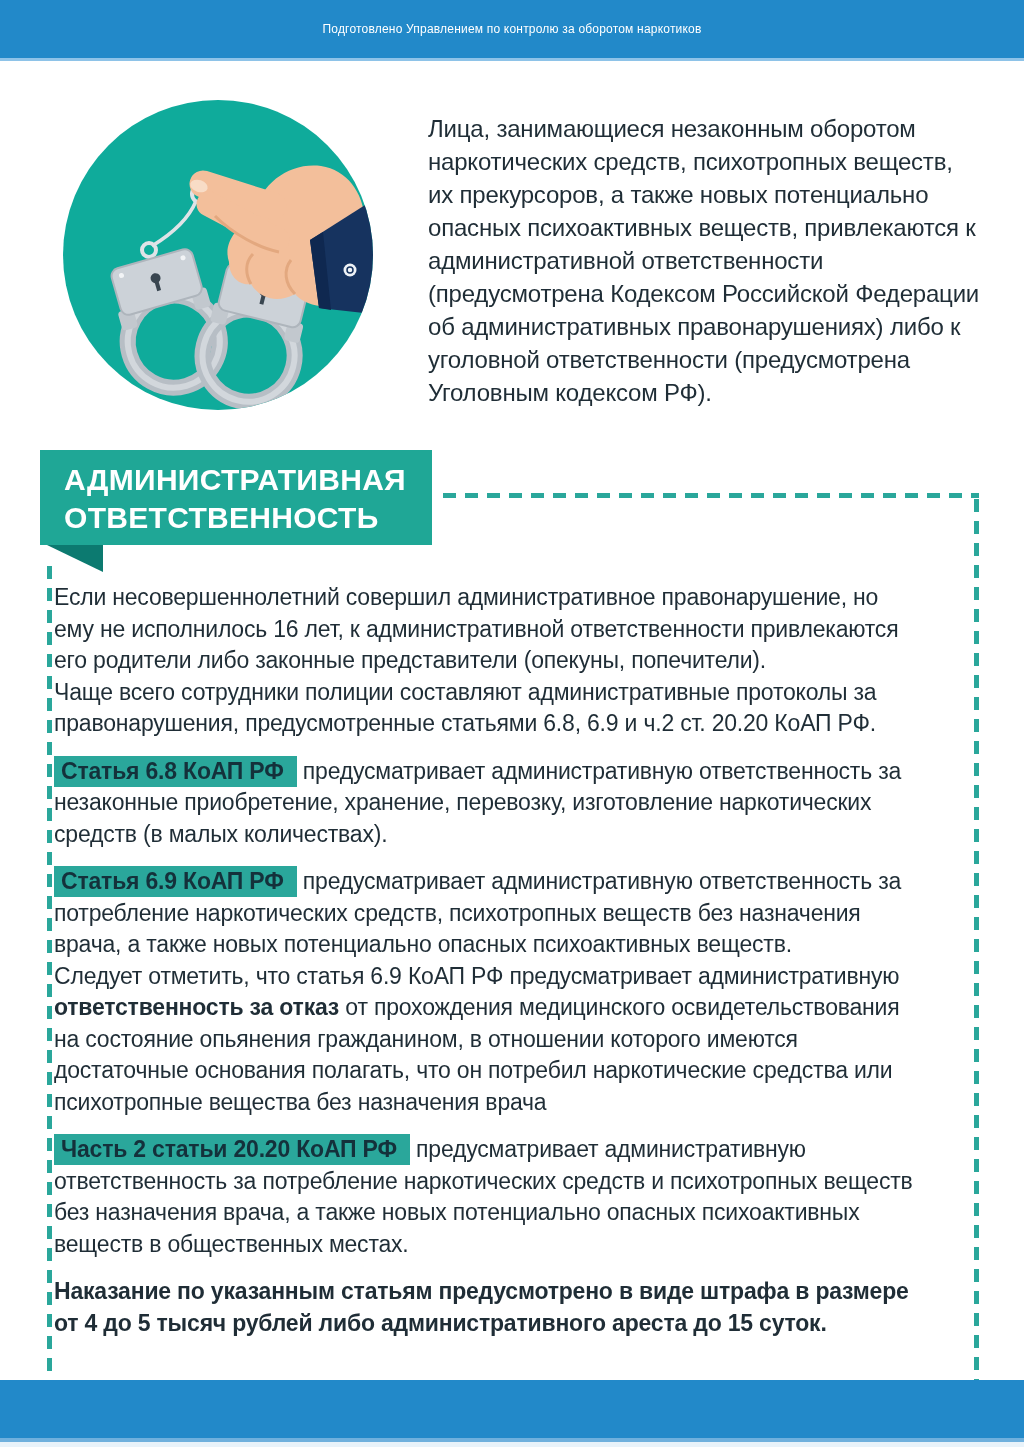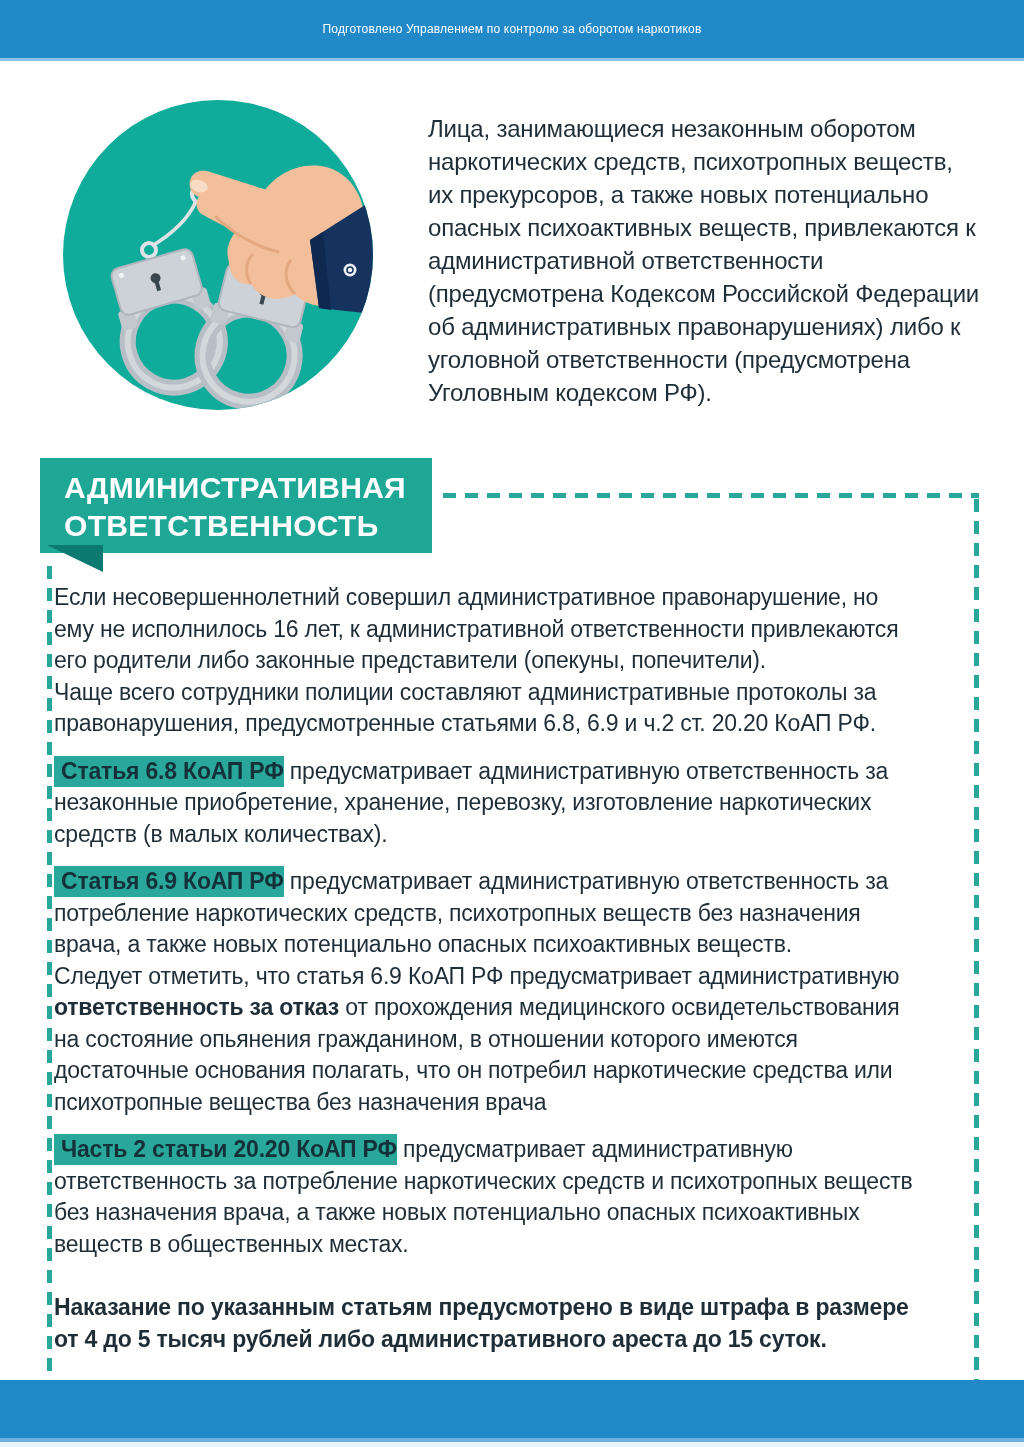--- a/index.html
+++ b/index.html
@@ -27,21 +27,21 @@
   .intro {
     position:absolute; left:428px; top:112px; width:552px;
     font-size:24px; line-height:33px; color:#1f2d36; letter-spacing:-.2px;
   }
 
   
   .ribbon {
     position:absolute; left:40px; top:450px; width:392px; height:95px;
     background:#1fa796; color:#ffffff; box-sizing:border-box;
     padding:11px 0 0 24px; font-size:30px; font-weight:bold;
-    line-height:38px; letter-spacing:.3px;margin-top:8px;
+    line-height:38px; letter-spacing:.3px;
   }
   .ribbon-fold {
     position:absolute; left:47px; top:545px; width:56px; height:27px;
     background:#0c7a70; clip-path:polygon(0 0, 100% 0, 100% 100%);
   }
 
   
   .dash-h {
     position:absolute; left:443px; top:493px; width:536px; height:5px;
     background:repeating-linear-gradient(90deg,#2aa79b 0 13px,transparent 13px 22px);
@@ -54,24 +54,24 @@
     position:absolute; left:47px; top:566px; width:5px; height:814px;
     background:repeating-linear-gradient(180deg,#2aa79b 0 13px,transparent 13px 22px);
   }
 
   
   .content {
     position:absolute; left:54px; top:582px; width:870px;
     font-size:23px; line-height:31.5px; color:#1f2d36; letter-spacing:-.2px;
   }
   .content .para { margin:0 0 16px 0; }
-  .content .last { margin-top:32px; font-weight:bold; }
+  .content .last { margin-top:16px; font-weight:bold; }
   .chip {
     background:#2aa79b; color:#14313b; font-weight:bold;
-    padding:2px 0 3px 7px;
+    padding:2px 13px 3px 7px;
   }
   b { font-weight:bold; }
 
   
   .bottom-bar  { position:absolute; left:0; top:1380px; width:1024px; height:58px; background:#2289c9; }
   .bottom-edge { position:absolute; left:0; top:1438px; width:1024px; height:4px;  background:#6fb0dd; }
   .bottom-strip{ position:absolute; left:0; top:1442px; width:1024px; height:5px;  background:#e9f3fa; }
 </style>
 </head>
 <body>

